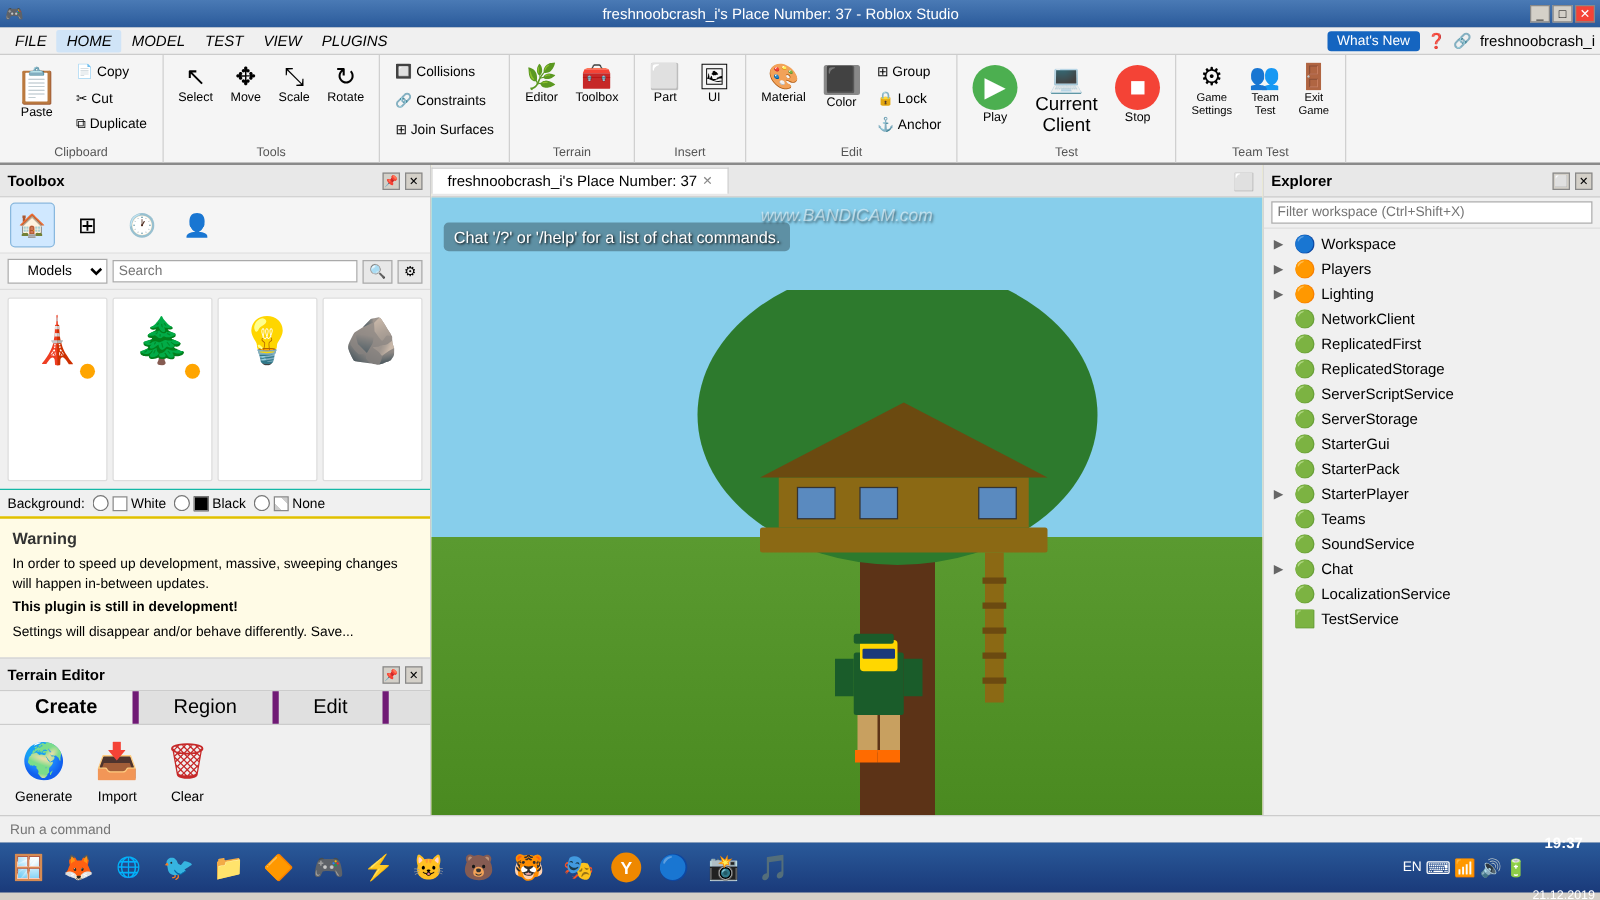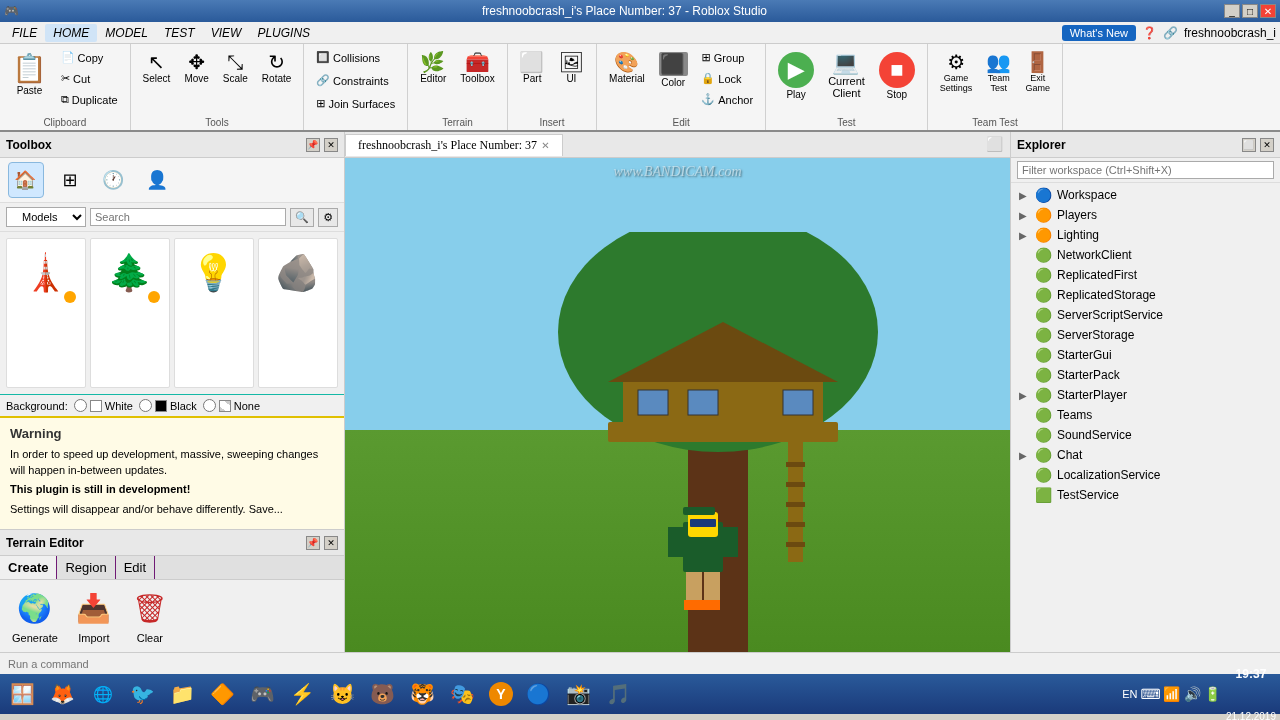--- a/index.html
+++ b/index.html
@@ -235,24 +235,24 @@
     .terrain-editor {
       background: #f0f0f0;
       border-top: 1px solid #ccc;
     }
     .terrain-tabs {
       display: flex;
       background: #e0e0e0;
       border-bottom: 1px solid #ccc;
     }
     .terrain-tab {
-      padding: 4px 8px;
-      cursor: pointer;
-      font-size: 13px;
-      border-right: 1px solid #701a75;
+      padding: 4px 28px;
+      cursor: pointer;
+      font-size: 16px;
+      border-right: 5px solid #701a75;
     }
     .terrain-tab.active { background: #f0f0f0; font-weight: bold; }
     .terrain-tools {
       display: flex;
       gap: 16px;
       padding: 8px 12px;
       align-items: center;
     }
     .terrain-tool {
       display: flex;
@@ -267,21 +267,20 @@
       font-size: 22px;
     }
     .terrain-tool-label { font-size: 11px; }
 
     
     .viewport {
       flex: 1;
       background: #fef9c3;
       position: relative;
       overflow: hidden;
-      font-family: Liberation Serif, serif;
     }
     .viewport-tab-bar {
       background: #e8e8e8;
       border-bottom: 1px solid #ccc;
       display: flex;
       align-items: center;
       height: 26px;
     }
     .viewport-tab {
       padding: 3px 12px;
@@ -586,21 +585,21 @@
   </div>
 
   <div class="ribbon-group">
     <div class="ribbon-group-items">
       <div class="ribbon-btn">
         <span class="icon btn-green-bg" style="font-size:22px;width:36px;height:36px;display:flex;align-items:center;justify-content:center;border-radius:50%;">▶</span>
         <span class="label">Play</span>
       </div>
       <div class="ribbon-btn">
         <span class="icon" style="font-size:22px;">💻</span>
-        <span class="label" style="font-size:11px;text-align:center;">Current<br>Client</span>
+        <span class="label" style="font-size:15px;text-align:center;">Current<br>Client</span>
       </div>
       <div class="ribbon-btn">
         <span class="icon btn-red-bg" style="font-size:22px;width:36px;height:36px;display:flex;align-items:center;justify-content:center;border-radius:50%;">■</span>
         <span class="label">Stop</span>
       </div>
     </div>
     <div class="ribbon-group-label">Test</div>
   </div>
 
   <div class="ribbon-group">
@@ -738,20 +737,21 @@
         <span class="close-x">✕</span>
       </div>
       <div class="viewport-restore">⬜</div>
     </div>
 
     <div class="viewport-content">
       <div class="scene-bg">
 
         <div class="watermark">www.BANDICAM.com</div>
 
+        <div class="chat-msg">Chat '/?' or '/help' for a list of chat commands.</div>
 
         <svg style="position:absolute;bottom:0;left:50%;transform:translateX(-40%);width:500px;height:420px;" viewBox="0 0 500 420" xmlns="http://www.w3.org/2000/svg">
 
           <rect x="210" y="100" width="60" height="320" fill="#5c3317"></rect>
 
           <ellipse cx="240" cy="100" rx="160" ry="120" fill="#2d7a2d"></ellipse>
 
           <rect x="130" y="190" width="230" height="20" fill="#8B6914" rx="2"></rect>
 
           <rect x="145" y="150" width="200" height="40" fill="#8B6914"></rect>

